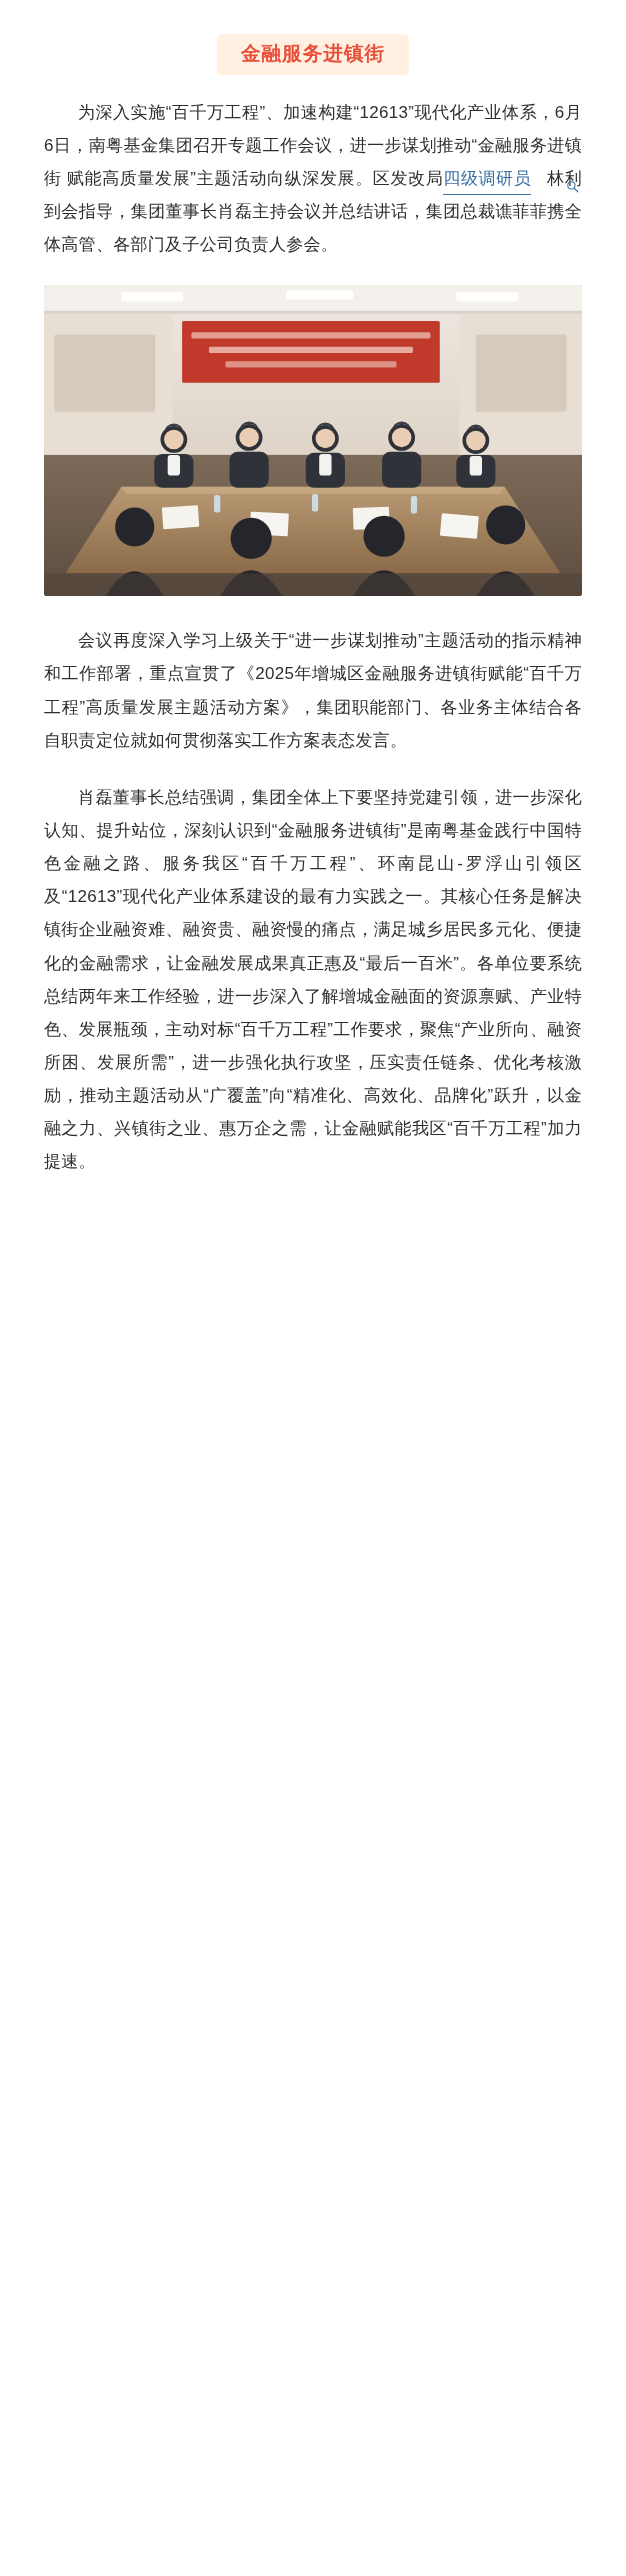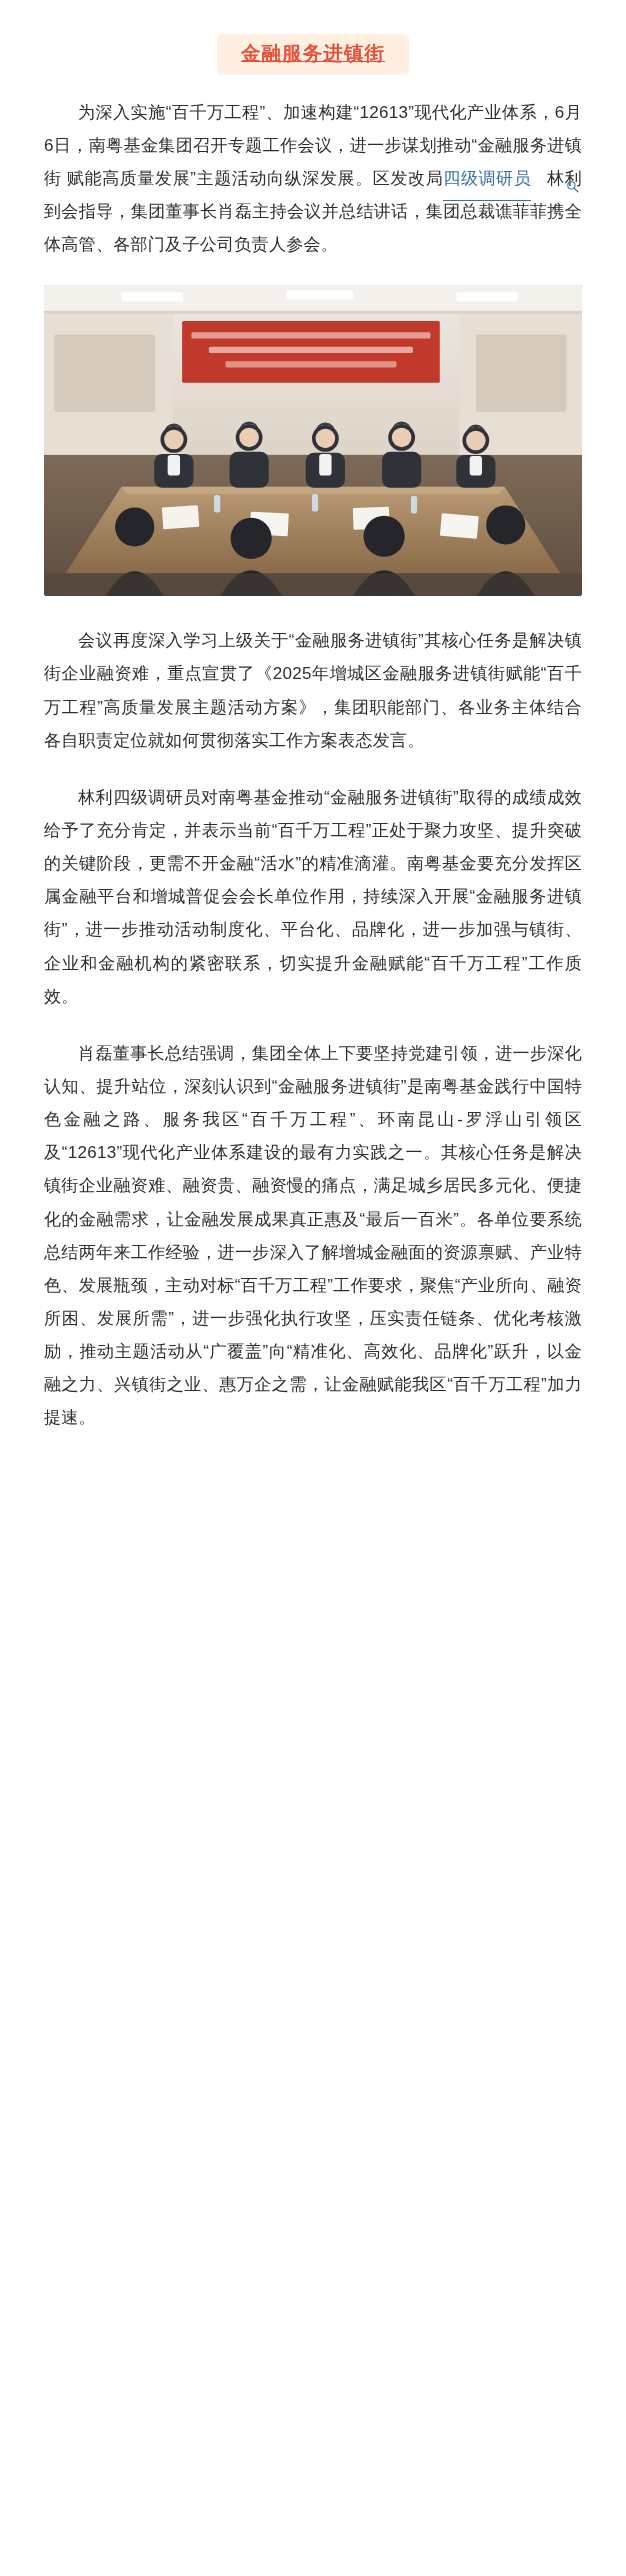--- a/index.html
+++ b/index.html
@@ -31,40 +31,39 @@
     display: inline-block;
     background: #fff0e2;
     color: #e8503a;
     font-size: 19.6px;
     font-weight: bold;
     letter-spacing: 1px;
     padding: 8.2px 24px 9.3px 24px;
     border-radius: 5.2px;
     line-height: 1.2;
     text-align: center;
-    text-decoration: underline;
   }
   
   .article {
     padding: 0 44px 41px 44px;
   }
   p.para {
     font-size: 17px;
     line-height: 1.95;
     color: #2e2e2e;
     text-align: justify;
     text-justify: inter-ideograph;
     margin: 0 0 24px 0;
     text-indent: 2em;
     letter-spacing: 0.3px;
   }
   .hl-underline {
     color: #3a6ea5;
     border-bottom: 1px solid #3a6ea5;
-    padding-bottom: 12px;
+    padding-bottom: 6px;
   }
   .mag-icon {
     display: inline-block;
     vertical-align: middle;
     width: 13.4px;
     height: 13.4px;
     margin: 0 1px;
     position: relative;
     top: -1.5px;
   }
@@ -197,19 +196,18 @@
               <path d="M600 604 q60 -100 120 0 z"></path>
             <circle cx="896" cy="466" r="38"></circle>
               <path d="M840 604 q56 -96 112 0 z"></path>
           </g>
 
           <rect x="0" y="560" width="1044" height="44" fill="#4e4137" opacity="0.5"></rect>
         </svg>
       </div>
     </div>
 
-    <p class="para">会议再度深入学习上级关于“金融服务进镇街”其核心任务是解决镇街企业融资难，重点宣贯了《2025年增城区金融服务进镇街赋能“百千万工程”高质量发展主题活动方案》，集团职能部门、各业务主体结合各自职责定位就如何贯彻落实工作方案表态发言。</p>
-    <p class="para">林利四级调研员对南粤基金推动“金融服务进镇街”取得的成绩成效给予了充分肯定，并表示当前“百千万工程”正处于聚力攻坚、提升突破的关键阶段，更需不开金融“活水”的精准滴灌。南粤基金要充分发挥区属金融平台和增城普促会会长单位作用，持续深入开展“金融服务进镇街”，进一步推动活动制度化、平台化、品牌化，进一步加强与镇街、企业和金融机构的紧密联系，切实提升金融赋能“百千万工程”工作质效。</p>
+    <p class="para">会议再度深入学习上级关于“进一步谋划推动”主题活动的指示精神和工作部署，重点宣贯了《2025年增城区金融服务进镇街赋能“百千万工程”高质量发展主题活动方案》，集团职能部门、各业务主体结合各自职责定位就如何贯彻落实工作方案表态发言。</p>
     <p class="para">肖磊董事长总结强调，集团全体上下要坚持党建引领，进一步深化认知、提升站位，深刻认识到“金融服务进镇街”是南粤基金践行中国特色金融之路、服务我区“百千万工程”、环南昆山-罗浮山引领区及“12613”现代化产业体系建设的最有力实践之一。其核心任务是解决镇街企业融资难、融资贵、融资慢的痛点，满足城乡居民多元化、便捷化的金融需求，让金融发展成果真正惠及“最后一百米”。各单位要系统总结两年来工作经验，进一步深入了解增城金融面的资源禀赋、产业特色、发展瓶颈，主动对标“百千万工程”工作要求，聚焦“产业所向、融资所困、发展所需”，进一步强化执行攻坚，压实责任链条、优化考核激励，推动主题活动从“广覆盖”向“精准化、高效化、品牌化”跃升，以金融之力、兴镇街之业、惠万企之需，让金融赋能我区“百千万工程”加力提速。</p>
 
   </div>
 </div>
 
 
 </body></html>

